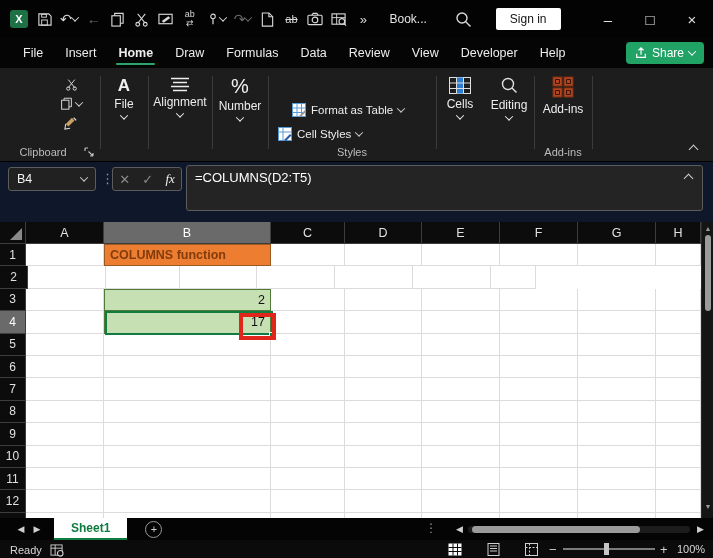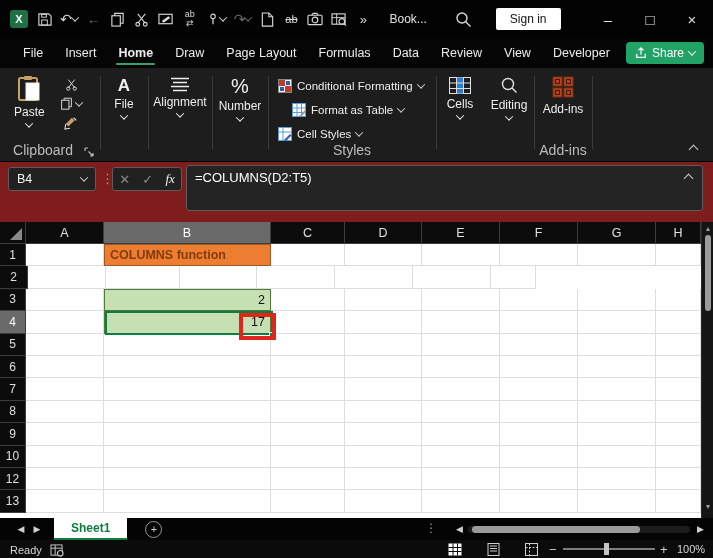--- a/index.html
+++ b/index.html
@@ -31,32 +31,32 @@
   .tab.active{font-weight:bold}
   .tab.active::after{content:"";position:absolute;left:9px;right:9px;bottom:3px;height:2.5px;
                      background:#2EA36C;border-radius:2px}
   .share-btn{position:absolute;right:9px;top:4px;height:22px;background:#21A366;border-radius:4px;
              display:flex;align-items:center;gap:5px;padding:0 9px;color:#fff;font-size:12px}
   
   .ribbon{position:absolute;top:68px;left:0;width:713px;height:94px;background:#1d1d1d;
           border-bottom:1px solid #000;box-sizing:border-box}
   .rsep{position:absolute;top:8px;bottom:12px;width:1px;background:#3b3b3b}
   .rgroup{position:absolute;top:0;bottom:0}
-  .glabel{position:absolute;bottom:3px;left:0;right:0;text-align:center;font-size:14px;color:#bcbcbc}
+  .glabel{position:absolute;bottom:3px;left:0;right:0;text-align:center;font-size:11px;color:#bcbcbc}
   .bigbtn{position:absolute;display:flex;flex-direction:column;align-items:center;gap:3px;
           font-size:12px;color:#ededed}
   .rowbtn{display:flex;align-items:center;gap:5px;font-size:11.5px;color:#ededed;height:24px}
   .smallcol{position:absolute;display:flex;flex-direction:column;gap:6px;align-items:center}
   .fonticon{font-size:17px;font-weight:bold;color:#f0f0f0;line-height:1;text-align:center}
   .fontbar{width:16px;height:3px;background:#fff;margin:2px auto 0}
   .pct{font-size:20px;color:#f0f0f0;line-height:1}
   .launcher{position:absolute;right:6px;bottom:4px;color:#bdbdbd}
   .collapse{position:absolute;right:16px;bottom:8px;color:#cfcfcf}
   
-  .fstrip{position:absolute;top:162px;left:0;width:713px;height:60px;background:#7f1d1d}
+  .fstrip{position:absolute;top:162px;left:0;width:713px;height:60px;background:#0f172a}
   .namebox{position:absolute;left:8px;top:5px;width:88px;height:24px;background:#212121;
            border:1px solid #5c5c5c;border-radius:3px;display:flex;align-items:center;
            padding:0 8px;font-size:12.5px;box-sizing:border-box;color:#f2f2f2}
   .namebox .chev-d{margin-left:auto;color:#cfcfcf}
   .vdots{position:absolute;left:101px;top:9px;color:#9a9a9a;font-size:13px;letter-spacing:0}
   .fxbox{position:absolute;left:112px;top:5px;width:70px;height:24px;background:#212121;
          border:1px solid #5c5c5c;border-radius:3px;display:flex;align-items:center;
          justify-content:space-around;box-sizing:border-box;font-size:13px}
   .fxbox .fx{font-style:italic;color:#efefef;font-family:"Liberation Serif",serif}
   .formula-input{position:absolute;left:186px;top:3px;width:517px;height:46px;background:#242424;
@@ -194,49 +194,39 @@
     <span class="winbtn">×</span>
   </span>
 </div>
 
 <div class="tabbar">
   <div id="tabs-host" style="display:flex">
       <span class="tab">File</span>
       <span class="tab">Insert</span>
       <span class="tab active">Home</span>
       <span class="tab">Draw</span>
-      <span class="tab">Page Layout</span>
       <span class="tab">Formulas</span>
       <span class="tab">Data</span>
       <span class="tab">Review</span>
       <span class="tab">View</span>
       <span class="tab">Developer</span>
       <span class="tab">Help</span>
     </div>
   <span class="share-btn">
     <svg width="12" height="12" viewBox="0 0 14 14">
         <path d="M2 8v4h10V8M7 1v8M4 4l3-3 3 3" fill="none" stroke="#fff" stroke-width="1.4"></path>
       </svg>
     <span>Share</span>
     <span class="chev-d"></span>
   </span>
 </div>
 
 <div class="ribbon">
 
   <div class="rgroup" style="left:0;width:100px">
-    <div class="bigbtn" style="left:14px;top:7px">
-      <svg width="24" height="27" viewBox="0 0 24 27">
-        <rect x="2" y="3" width="18" height="22" rx="1.5" fill="none" stroke="#C9A063" stroke-width="2"></rect>
-        <rect x="7" y="1" width="8" height="4" rx="1" fill="#C9A063"></rect>
-        <rect x="9" y="8" width="13" height="17" fill="#fff" stroke="#efefef"></rect>
-      </svg>
-      <span>Paste</span>
-      <span class="chev-d"></span>
-    </div>
     <div class="smallcol" style="left:60px;top:10px">
       <span>
         <svg width="13" height="13" viewBox="0 0 16 16">
             <path d="M4 2l8 10M12 2L4 12" stroke="#d9d9d9" stroke-width="1.2" fill="none"></path>
             <circle cx="4" cy="13" r="2" fill="none" stroke="#d9d9d9" stroke-width="1.2"></circle>
             <circle cx="12" cy="13" r="2" fill="none" stroke="#d9d9d9" stroke-width="1.2"></circle>
           </svg>
       </span>
       <span style="display:flex;align-items:center">
         <svg width="13" height="13" viewBox="0 0 16 16">
@@ -285,31 +275,20 @@
   <div class="rgroup" style="left:212px;width:56px">
     <div class="bigbtn" style="left:2px;top:8px;width:52px">
       <span class="pct">%</span>
       <span>Number</span>
       <span class="chev-d"></span>
     </div>
   </div>
   <div class="rsep" style="left:268px"></div>
 
   <div class="rgroup" style="left:268px;width:168px">
-    <div class="rowbtn" style="position:absolute;left:10px;top:6px">
-      <svg width="14" height="14" viewBox="0 0 14 14">
-        <rect x="0.5" y="0.5" width="13" height="13" fill="#fff" stroke="#888"></rect>
-        <rect x="1" y="1" width="6" height="6" fill="#C0392B"></rect>
-          <rect x="7" y="7" width="6" height="6" fill="#C0392B"></rect>
-        <rect x="8" y="2" width="4" height="4" fill="#2B5CAD"></rect>
-          <rect x="2" y="8" width="4" height="4" fill="#2B5CAD"></rect>
-      </svg>
-      <span>Conditional Formatting</span>
-      <span class="chev-d" style="color:#cfcfcf"></span>
-    </div>
     <div class="rowbtn" style="position:absolute;left:24px;top:30px">
       <svg width="14" height="14" viewBox="0 0 14 14">
         <rect x="0.5" y="0.5" width="13" height="13" fill="#fff" stroke="#5B9BD5"></rect>
         <path d="M0.5 5h13M0.5 9.5h13M5 0.5v13M9.5 0.5v13" stroke="#5B9BD5"></path>
         <path d="M7 13L13 7l1.5 1.5L8.5 14z" fill="#9a9a9a"></path>
       </svg>
       <span>Format as Table</span>
       <span class="chev-d" style="color:#cfcfcf"></span>
     </div>
     <div class="rowbtn" style="position:absolute;left:10px;top:54px">
@@ -501,20 +480,31 @@
       <div class="cell" style="width: 78px; flex: 0 0 78px;"></div>
       <div class="cell" style="width: 167px; flex: 0 0 167px;"></div>
       <div class="cell" style="width: 74px; flex: 0 0 74px;"></div>
       <div class="cell" style="width: 77px; flex: 0 0 77px;"></div>
       <div class="cell" style="width: 78px; flex: 0 0 78px;"></div>
       <div class="cell" style="width: 78px; flex: 0 0 78px;"></div>
       <div class="cell" style="width: 78px; flex: 0 0 78px;"></div>
       <div class="cell" style="width: 45px; flex: 0 0 45px;"></div>
     </div>
     <div class="grow">
+      <div class="rowhdr">11</div>
+      <div class="cell" style="width: 78px; flex: 0 0 78px;"></div>
+      <div class="cell" style="width: 167px; flex: 0 0 167px;"></div>
+      <div class="cell" style="width: 74px; flex: 0 0 74px;"></div>
+      <div class="cell" style="width: 77px; flex: 0 0 77px;"></div>
+      <div class="cell" style="width: 78px; flex: 0 0 78px;"></div>
+      <div class="cell" style="width: 78px; flex: 0 0 78px;"></div>
+      <div class="cell" style="width: 78px; flex: 0 0 78px;"></div>
+      <div class="cell" style="width: 45px; flex: 0 0 45px;"></div>
+    </div>
+    <div class="grow">
       <div class="rowhdr">12</div>
       <div class="cell" style="width: 78px; flex: 0 0 78px;"></div>
       <div class="cell" style="width: 167px; flex: 0 0 167px;"></div>
       <div class="cell" style="width: 74px; flex: 0 0 74px;"></div>
       <div class="cell" style="width: 77px; flex: 0 0 77px;"></div>
       <div class="cell" style="width: 78px; flex: 0 0 78px;"></div>
       <div class="cell" style="width: 78px; flex: 0 0 78px;"></div>
       <div class="cell" style="width: 78px; flex: 0 0 78px;"></div>
       <div class="cell" style="width: 45px; flex: 0 0 45px;"></div>
     </div>

